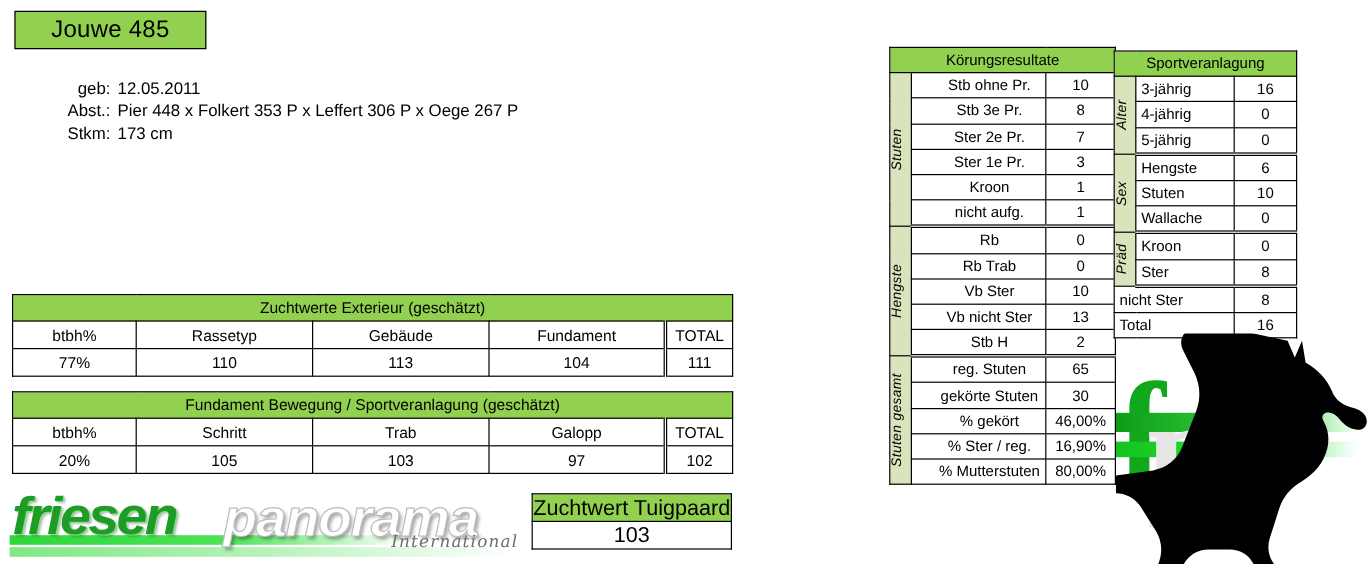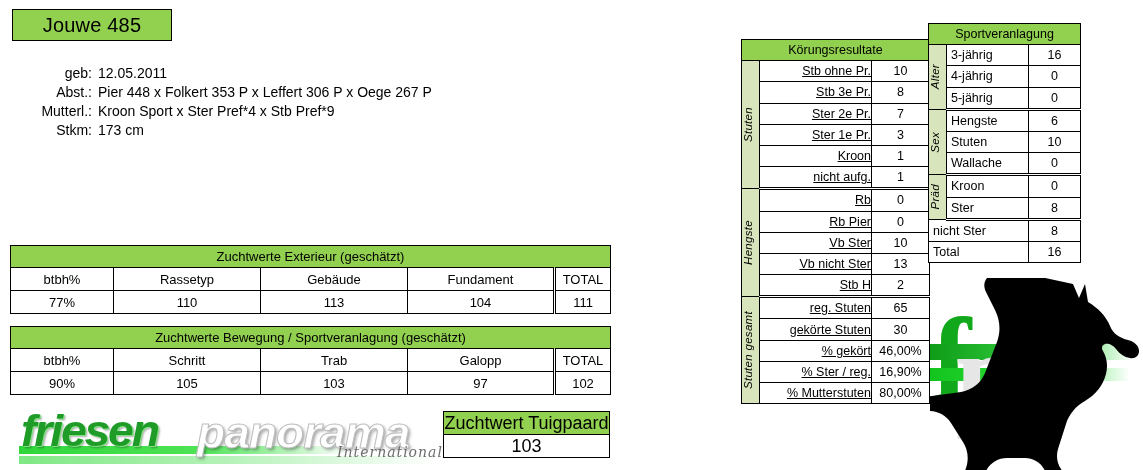--- a/index.html
+++ b/index.html
@@ -37,45 +37,45 @@
 
   
   #tab-exterieur{left:10px;top:245px;width:600px;}
   #tab-bewegung{left:10px;top:326px;width:600px;}
   #tab-exterieur td,#tab-bewegung td{height:22px;font-size:13px;}
   #tab-exterieur .xhead,#tab-bewegung .xhead{height:21px;}
 
   
   #tab-koer{left:720px;top:39px;width:188px;margin-left:21px;}
   #tab-koer td{height:20.2px;font-size:12.5px;}
-  #tab-koer .lbl{text-align:right;padding-left:18px;white-space:nowrap;overflow:hidden;text-decoration:underline;}
+  #tab-koer .lbl{text-align:center;padding-left:18px;white-space:nowrap;overflow:hidden;}
   #tab-koer .num{width:58px;}
   .sidecell{
     background:#d8e4bc;width:18px;padding:0;
     border:1px solid #000;
   }
   .siderot{
     writing-mode:vertical-rl;transform:rotate(180deg);
     font-style:italic;font-size:11.5px;white-space:nowrap;
     display:block;text-align:center;letter-spacing:.3px;
   }
   .secend td{border-bottom:3px double #000 !important;}
 
   
-  #tab-sport{left:928px;top:23px;width:152px;padding-left:28px;}
+  #tab-sport{left:928px;top:42px;width:152px;padding-left:28px;}
   #tab-sport td{height:20.2px;font-size:12.5px;}
   #tab-sport .lbl{text-align:left;padding-left:4px;white-space:nowrap;}
   #tab-sport .num{width:52px;}
 
   
   #tab-tuig{left:443px;top:411px;width:167px;}
   #tab-tuig td{height:22px;font-size:18px;}
 
   
-  #logo{position:absolute;left:8px;top:404px;width:430px;height:62px;margin-left:11px;}
+  #logo{position:absolute;left:8px;top:404px;width:430px;height:62px;}
   #logo-friesen{
     position:absolute;left:2px;top:2px;
     font-size:44px;font-weight:bold;font-style:italic;
     letter-spacing:-2px;
     color:#1e9c27;
     text-shadow:1px 1px 0 #7fe07f, 2px 2px 2px rgba(0,0,0,.30);
     transform:scaleX(1.05);transform-origin:left top;
   }
   #logo-panorama{
     position:absolute;left:178px;top:4px;
@@ -114,24 +114,20 @@
 <div id="info-block">
   <div class="info-row">
     <span class="info-label">geb:</span>
     <span class="info-value">12.05.2011</span>
   </div>
   <div class="info-row">
     <span class="info-label">Abst.:</span>
     <span class="info-value">Pier 448 x Folkert 353 P x Leffert 306 P x Oege 267 P</span>
   </div>
   <div class="info-row">
-    <span class="info-label">Mutterl.:</span>
-    <span class="info-value">Kroon Sport x Ster Pref*4 x Stb Pref*9</span>
-  </div>
-  <div class="info-row">
     <span class="info-label">Stkm:</span>
     <span class="info-value">173 cm</span>
   </div>
 </div>
 
 <table class="xtab" id="tab-exterieur">
   <colgroup>
     <col style="width:103px">
       <col style="width:147px">
       <col style="width:147px">
@@ -162,31 +158,31 @@
 <table class="xtab" id="tab-bewegung">
   <colgroup>
     <col style="width:103px">
       <col style="width:147px">
       <col style="width:147px">
       <col style="width:147px">
       <col style="width:56px">
   </colgroup>
   <tbody>
       <tr>
-    <td class="xhead" colspan="5">Zuchtwerte Bewegung / Sportveranlagung (geschätzt)</td>
+    <td class="xhead" colspan="5">Fundament Bewegung / Sportveranlagung (geschätzt)</td>
   </tr>
   <tr>
     <td>btbh%</td>
     <td>Schritt</td>
     <td>Trab</td>
     <td>Galopp</td>
     <td class="thickleft bold">TOTAL</td>
   </tr>
   <tr>
-    <td>90%</td>
+    <td>20%</td>
     <td>105</td>
     <td>103</td>
     <td>97</td>
     <td class="thickleft">102</td>
   </tr>
 </tbody>
   </table>
 
 <table class="xtab" id="tab-tuig">
   <tbody>
@@ -240,21 +236,21 @@
   </tr>
 
   <tr>
     <td class="sidecell" rowspan="5">
       <span class="siderot">Hengste</span>
     </td>
     <td class="lbl">Rb</td>
     <td class="num">0</td>
   </tr>
   <tr>
-    <td class="lbl">Rb Pier</td>
+    <td class="lbl">Rb Trab</td>
     <td class="num">0</td>
   </tr>
   <tr>
     <td class="lbl">Vb Ster</td>
     <td class="num">10</td>
   </tr>
   <tr>
     <td class="lbl">Vb nicht Ster</td>
     <td class="num">13</td>
   </tr>

